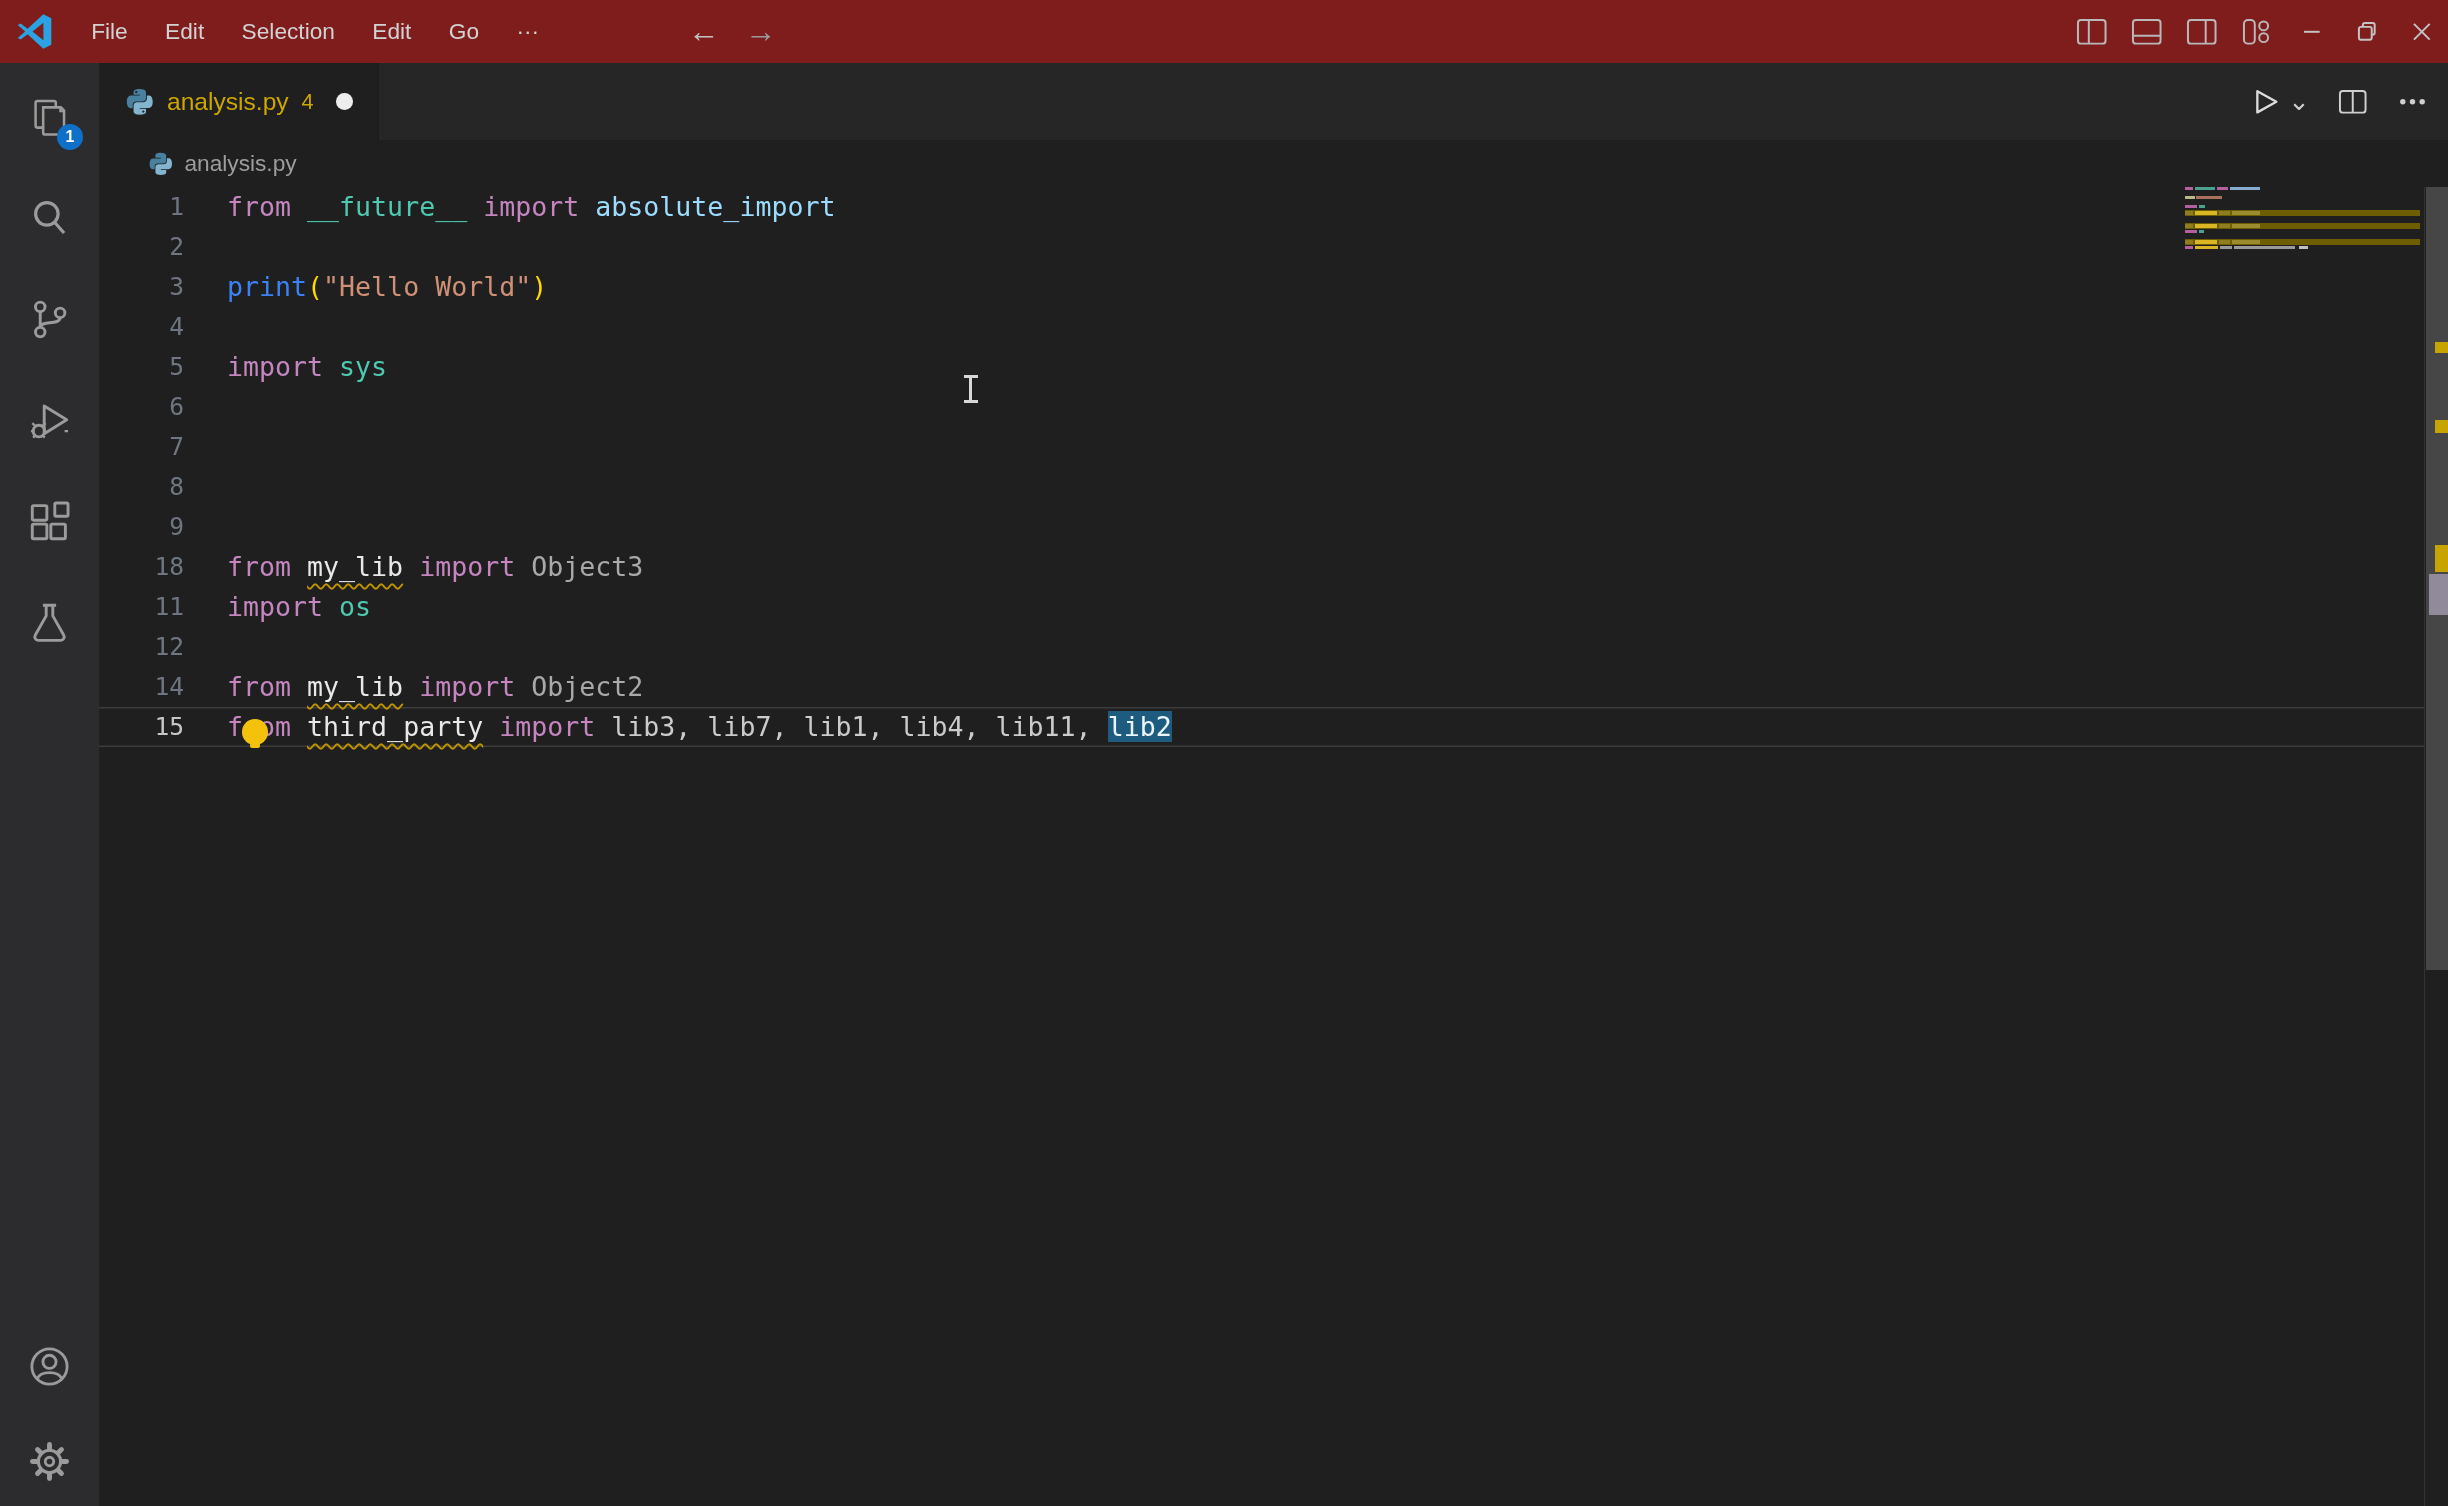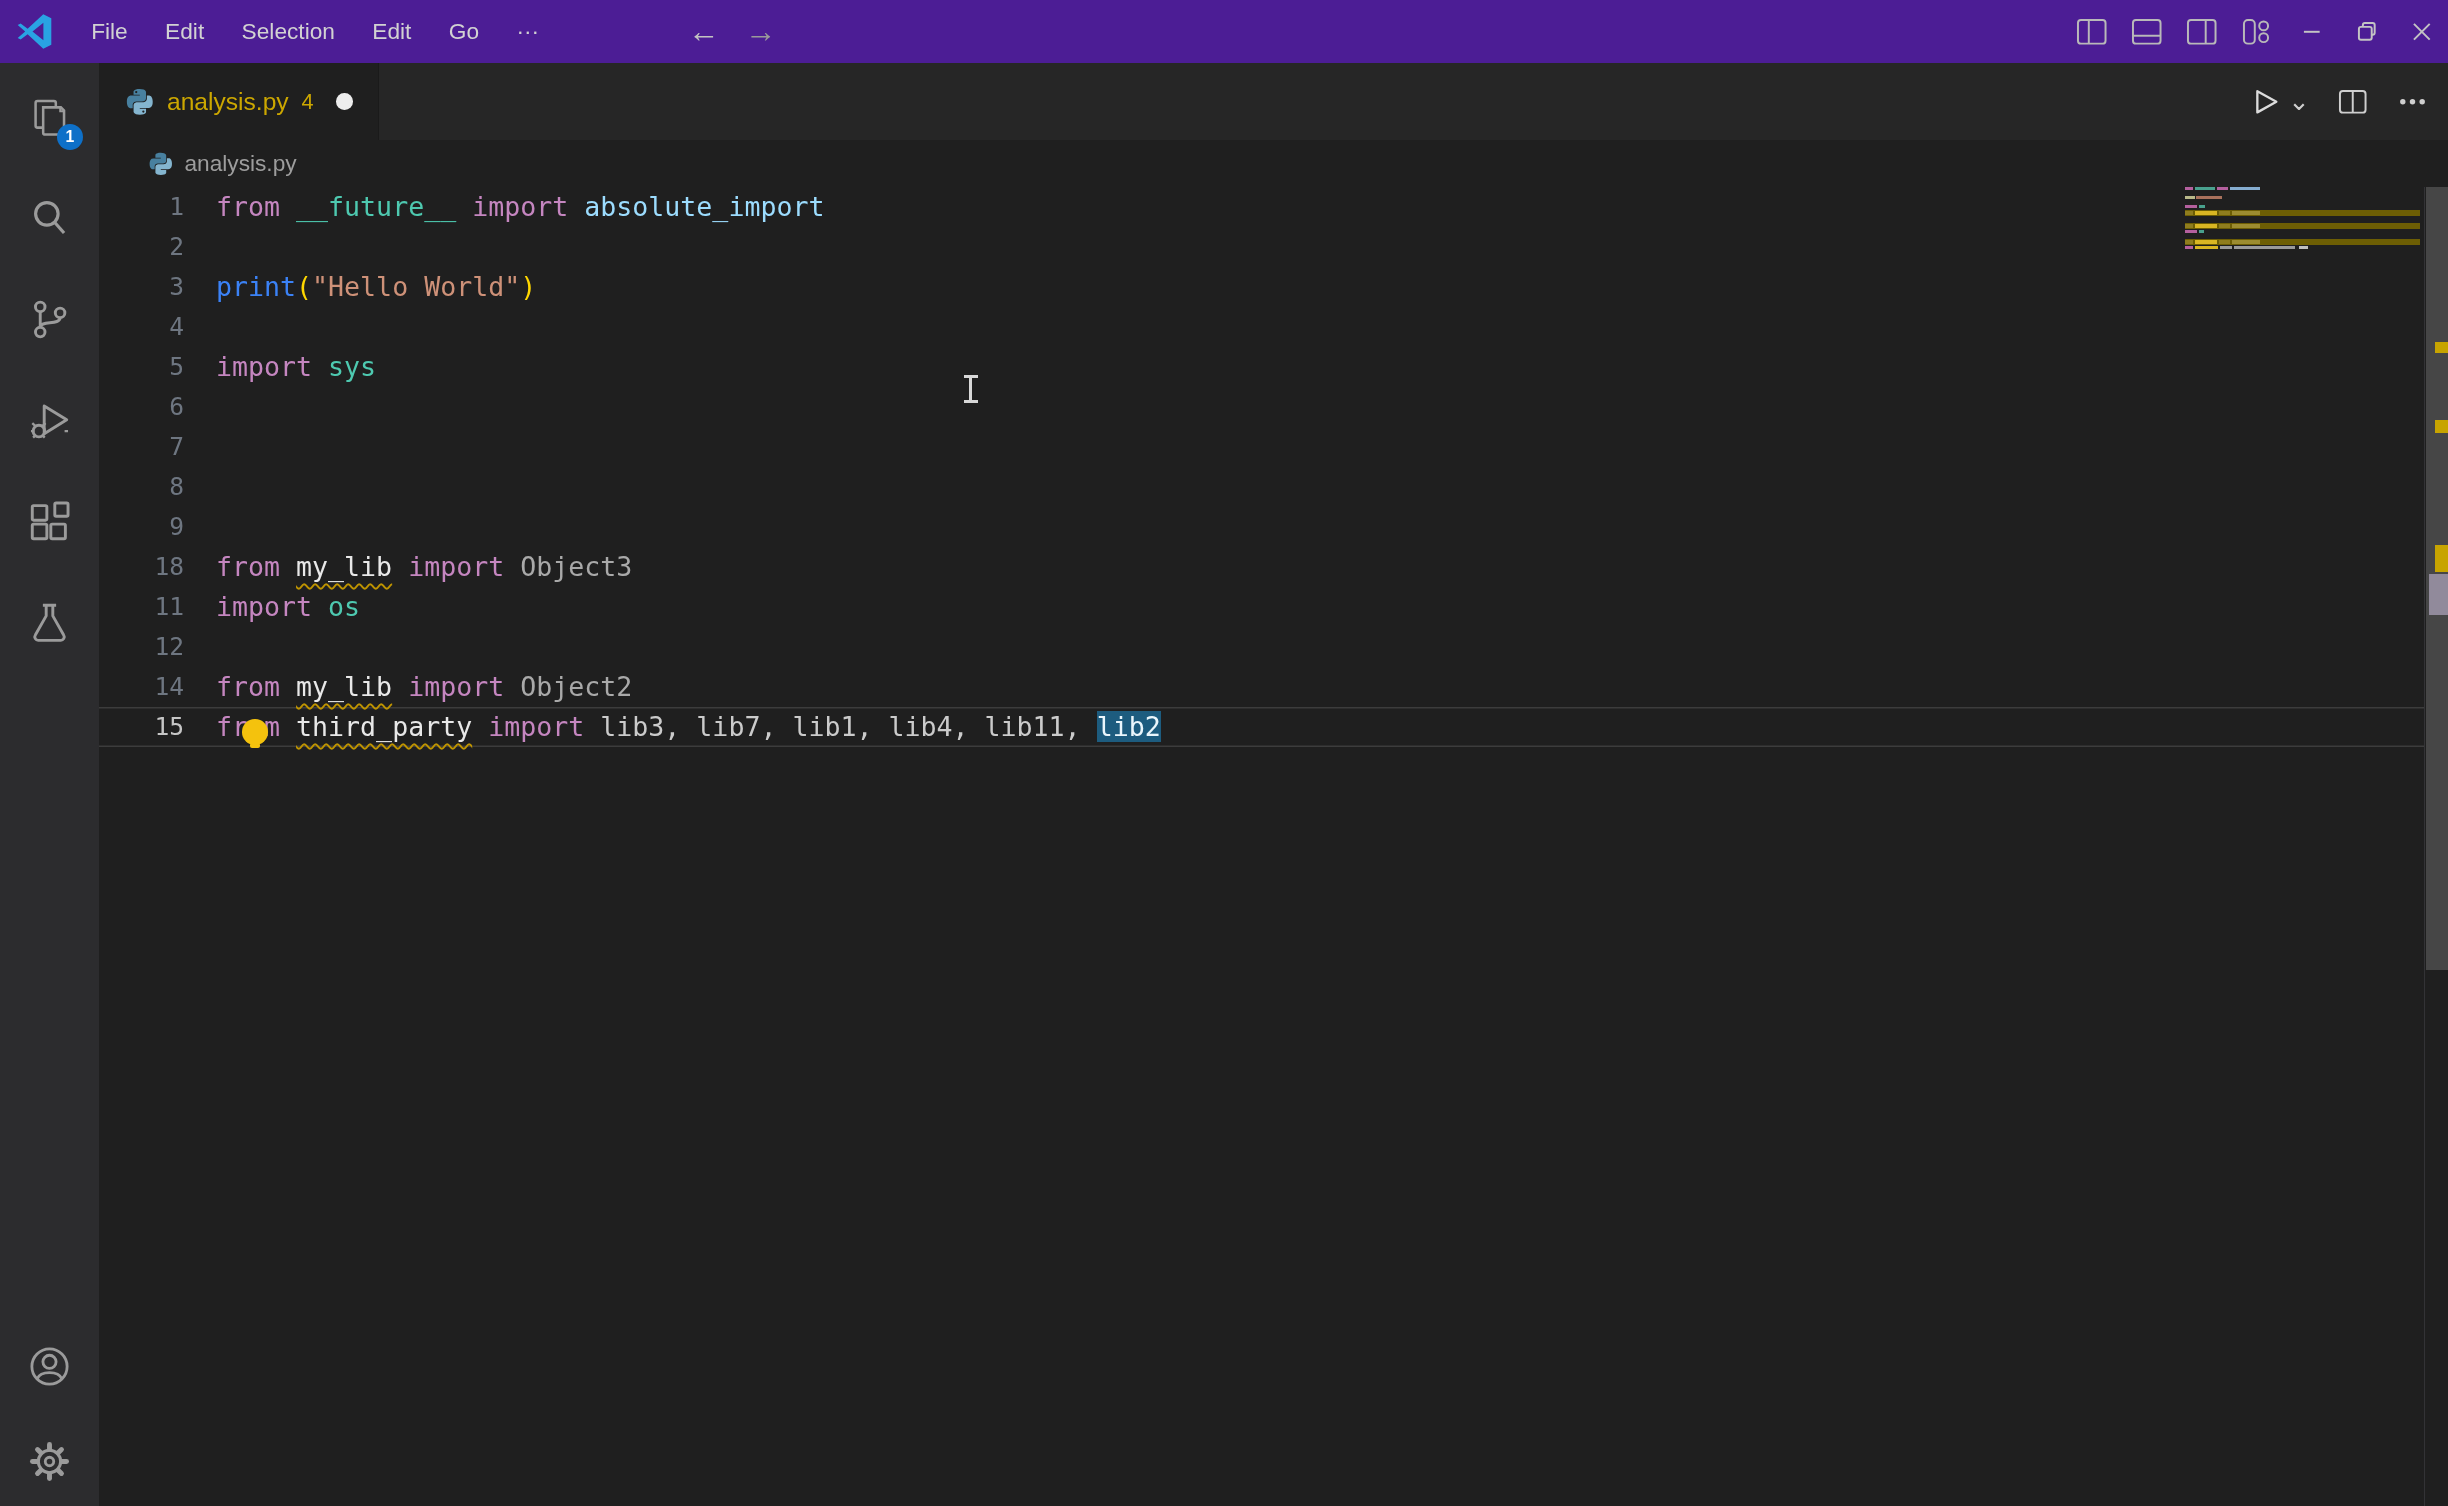--- a/index.html
+++ b/index.html
@@ -1,20 +1,20 @@
 <!DOCTYPE html>
 <html><head>
 <meta charset="utf-8">
 <style>
   * { margin:0; padding:0; box-sizing:border-box; }
   html,body { width:2449px; height:1506px; overflow:hidden; background:#1f1f1f;
               font-family:"Liberation Sans", sans-serif; }
 
   
-  .titlebar { position:relative; height:63px; background:#4c1d95; display:flex;
+  .titlebar { position:relative; height:63px; background:#7f1d1d; display:flex;
               align-items:center; padding-left:15.8px; color:#d2d2d2; }
   .logo { width:37px; height:37px; margin-right:19.7px; flex:0 0 auto; }
   .menu-item { font-size:22.7px; padding:0 18.7px; color:#d2d2d2; cursor:default; }
   .nav-arrows { position:absolute; left:688px; top:0; height:63px; display:flex;
                 align-items:center; gap:25.6px; font-size:31.5px; color:#c2c2c2; }
   .searchbox { position:absolute; left:812px; top:9.9px; width:938px; height:43px;
                background:#2e2e32; border:1.5px solid #50505а; border:1.5px solid #505055;
                border-radius:9.9px; display:flex; align-items:center; justify-content:center;
                gap:9.9px; color:#ababab; font-size:22.7px; }
   .tb-right { position:absolute; right:0; top:0; height:63px; display:flex; align-items:center; }
@@ -45,21 +45,21 @@
 
   
   .breadcrumb { height:47px; display:flex; align-items:center; padding-left:49px; gap:10.8px;
                 color:#9d9d9d; font-size:22.7px; background:#1f1f1f; }
 
   
   .codearea { position:relative; flex:1; background:#1f1f1f;
               font-family:"DejaVu Sans Mono", monospace; font-size:26.6px; }
   .row { height:40px; line-height:40px; display:flex; white-space:pre; width:calc(100% - 24.6px); }
   .ln { width:85px; text-align:right; color:#6e7681; font-size:24.6px; flex:0 0 auto; }
-  .codetext { margin-left:32px; }
+  .codetext { margin-left:43px; }
   .row.current { box-shadow: inset 0 1.5px 0 #3c3c3c, inset 0 -1.5px 0 #3c3c3c; align-items: flex-end; }
   .row.current .ln { color:#c6c6c6; }
   .k  { color:#C586C0; } .t { color:#4EC9B0; } .b { color:#9CDCFE; }
   .fn { color:#3b82f6; } .p { color:#FFD700; } .s { color:#CE9178; }
   .g  { color:#A9A9A9; } .v { color:#CBCBCB; } .pl { color:#d4d4d4; }
   .wu { color:#E8E8E8; text-decoration:underline; text-decoration-style:wavy;
         text-decoration-color:#bf9400; text-decoration-thickness:2px; text-underline-offset:6.9px; }
   .sel { background:#1d5c7f; color:#eaf6fc; }
 
   .lightbulb { position:absolute; left:141px; top:532px; width:29.6px; height:31.5px; z-index:5; }

